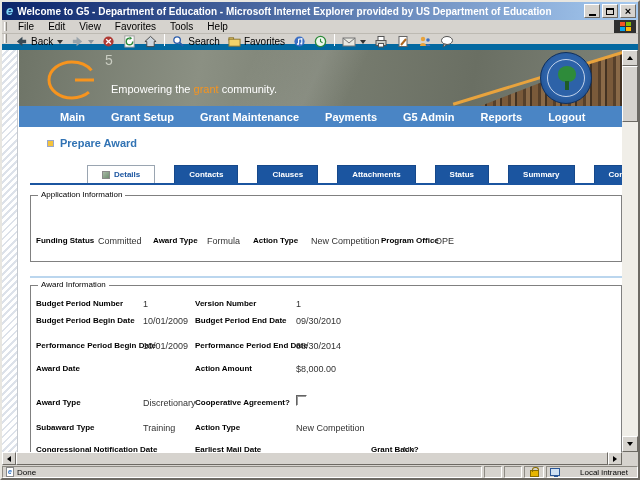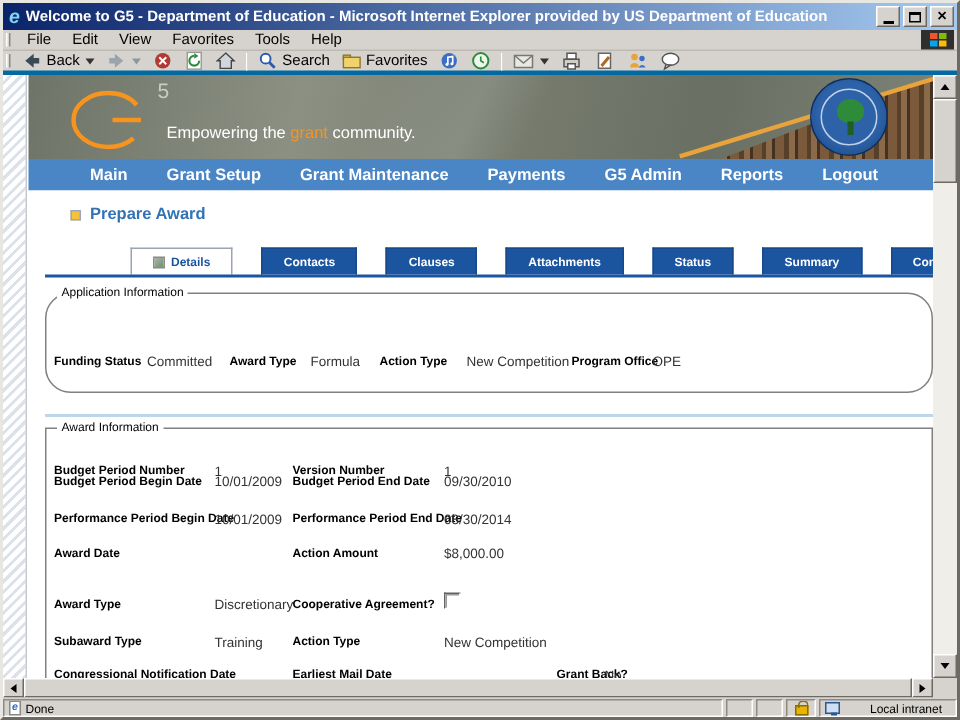--- a/index.html
+++ b/index.html
@@ -21,21 +21,21 @@
   
   .menubar { height:14px; display:flex; align-items:center; border-bottom:1px solid #bdbab3; flex:0 0 auto; position:relative; }
   .grip { width:3px; height:9px; border-left:1px solid #fff; border-right:1px solid #8d8a83; margin:0 4px 0 2px; }
   .menu-item { font-size:10px; padding:0 7px; color:#000; }
   .throbber { position:absolute; right:2px; top:0; width:22px; height:13px; background:#2f2f2f; display:flex; align-items:center; justify-content:center; }
   .flag { width:10px; height:9px; display:grid; grid-template-columns:5px 5px; grid-template-rows:4px 4px; gap:1px; }
   .flag i:nth-child(1){background:#F35325}.flag i:nth-child(2){background:#81BC06}
   .flag i:nth-child(3){background:#05A6F0}.flag i:nth-child(4){background:#FFBA08}
 
   
-  .toolbar { height:16px; display:flex; align-items:center; border-bottom:3px solid #0369a1; flex:0 0 auto; }
+  .toolbar { height:16px; display:flex; align-items:flex-start; border-bottom:6px solid #0369a1; flex:0 0 auto; }
   .tbtn { display:flex; align-items:center; gap:3px; padding:0 4px; height:15px; font-size:10px; color:#000; }
   .tsep { width:1px; height:12px; background:#8d8a83; border-right:1px solid #fff; margin:0 3px; }
   .caret { width:0; height:0; border-left:3px solid transparent; border-right:3px solid transparent; border-top:4px solid #333; margin-left:1px; }
   .caret.dim { border-top-color:#8e979e; }
   svg.ticon { display:block; }
 
   
   .viewport { flex:1 1 auto; display:flex; overflow:hidden; }
   .pagearea { flex:1 1 auto; position:relative; background:#fff; overflow:hidden; }
   .hatch { position:absolute; left:0; top:0; bottom:0; width:16px;
@@ -76,21 +76,21 @@
          display:flex; align-items:center; padding:0 14px; border:1px solid #16488a; border-bottom:none; }
   .tab.active { background:#fff; color:#1B55A0; border:1px solid #9aa5b1; border-bottom:none; gap:4px; }
   .tab .ticn { width:8px; height:8px; background:linear-gradient(135deg,#a9b9a6,#6f8f70); border:1px solid #8a8a8a; }
   .tabline { position:absolute; left:11px; top:56px; width:592px; height:2px; background:#1B55A0; }
 
   .groupbox { position:absolute; left:11px; width:592px; border:1px solid #808080; background:#fff; }
   .gb-legend { position:absolute; top:-6px; left:7px; background:#fff; padding:0 3px; font-size:8px; color:#000; white-space:nowrap; }
   .gb-row { position:absolute; left:0; right:0; height:11px; }
   .flabel { position:absolute; font-size:8px; font-weight:bold; color:#000; white-space:nowrap; }
   .fvalue { position:absolute; font-size:9px; color:#333; white-space:nowrap; }
-  .box-app { top:68px; height:67px;border-radius:17px; }
+  .box-app { top:68px; height:67px; }
   .box-award { top:158px; height:204px; }
   .divider { position:absolute; left:11px; top:149px; width:592px; height:2px; background:#BBD6EE; }
 
   .c-pl1{left:5px}.c-pv1{left:67px}.c-pl2{left:122px}.c-pv2{left:176px}
   .c-pl3{left:222px}.c-pv3{left:280px}.c-pl4{left:350px}.c-pv4{left:404px}
   .c-al1{left:5px}.c-av1{left:112px}.c-al2{left:164px}.c-av2{left:265px}
   .c-al3{left:340px}.c-av3{left:372px}
   .checkbox { position:absolute; left:265px; top:-3px; width:11px; height:11px; background:#fff;
               border:1px solid; border-color:#636363 #fff #fff #636363; box-shadow:inset 1px 1px 0 #9a9a9a; }
 
@@ -331,21 +331,21 @@
               <span class="fvalue c-pv3">New Competition</span>
               <span class="flabel c-pl4">Program Office</span>
               <span class="fvalue c-pv4">OPE</span>
             </div>
           </div>
 
           <div class="divider"></div>
 
           <div class="groupbox box-award">
             <span class="gb-legend">Award Information</span>
-            <div class="gb-row" style="top:23px">
+            <div class="gb-row" style="top:13px">
               <span class="flabel c-al1">Budget Period Number</span>
               <span class="fvalue c-av1">1</span>
               <span class="flabel c-al2">Version Number</span>
               <span class="fvalue c-av2">1</span>
             </div>
             <div class="gb-row" style="top:30px">
               <span class="flabel c-al1">Budget Period Begin Date</span>
               <span class="fvalue c-av1">10/01/2009</span>
               <span class="flabel c-al2">Budget Period End Date</span>
               <span class="fvalue c-av2">09/30/2010</span>

